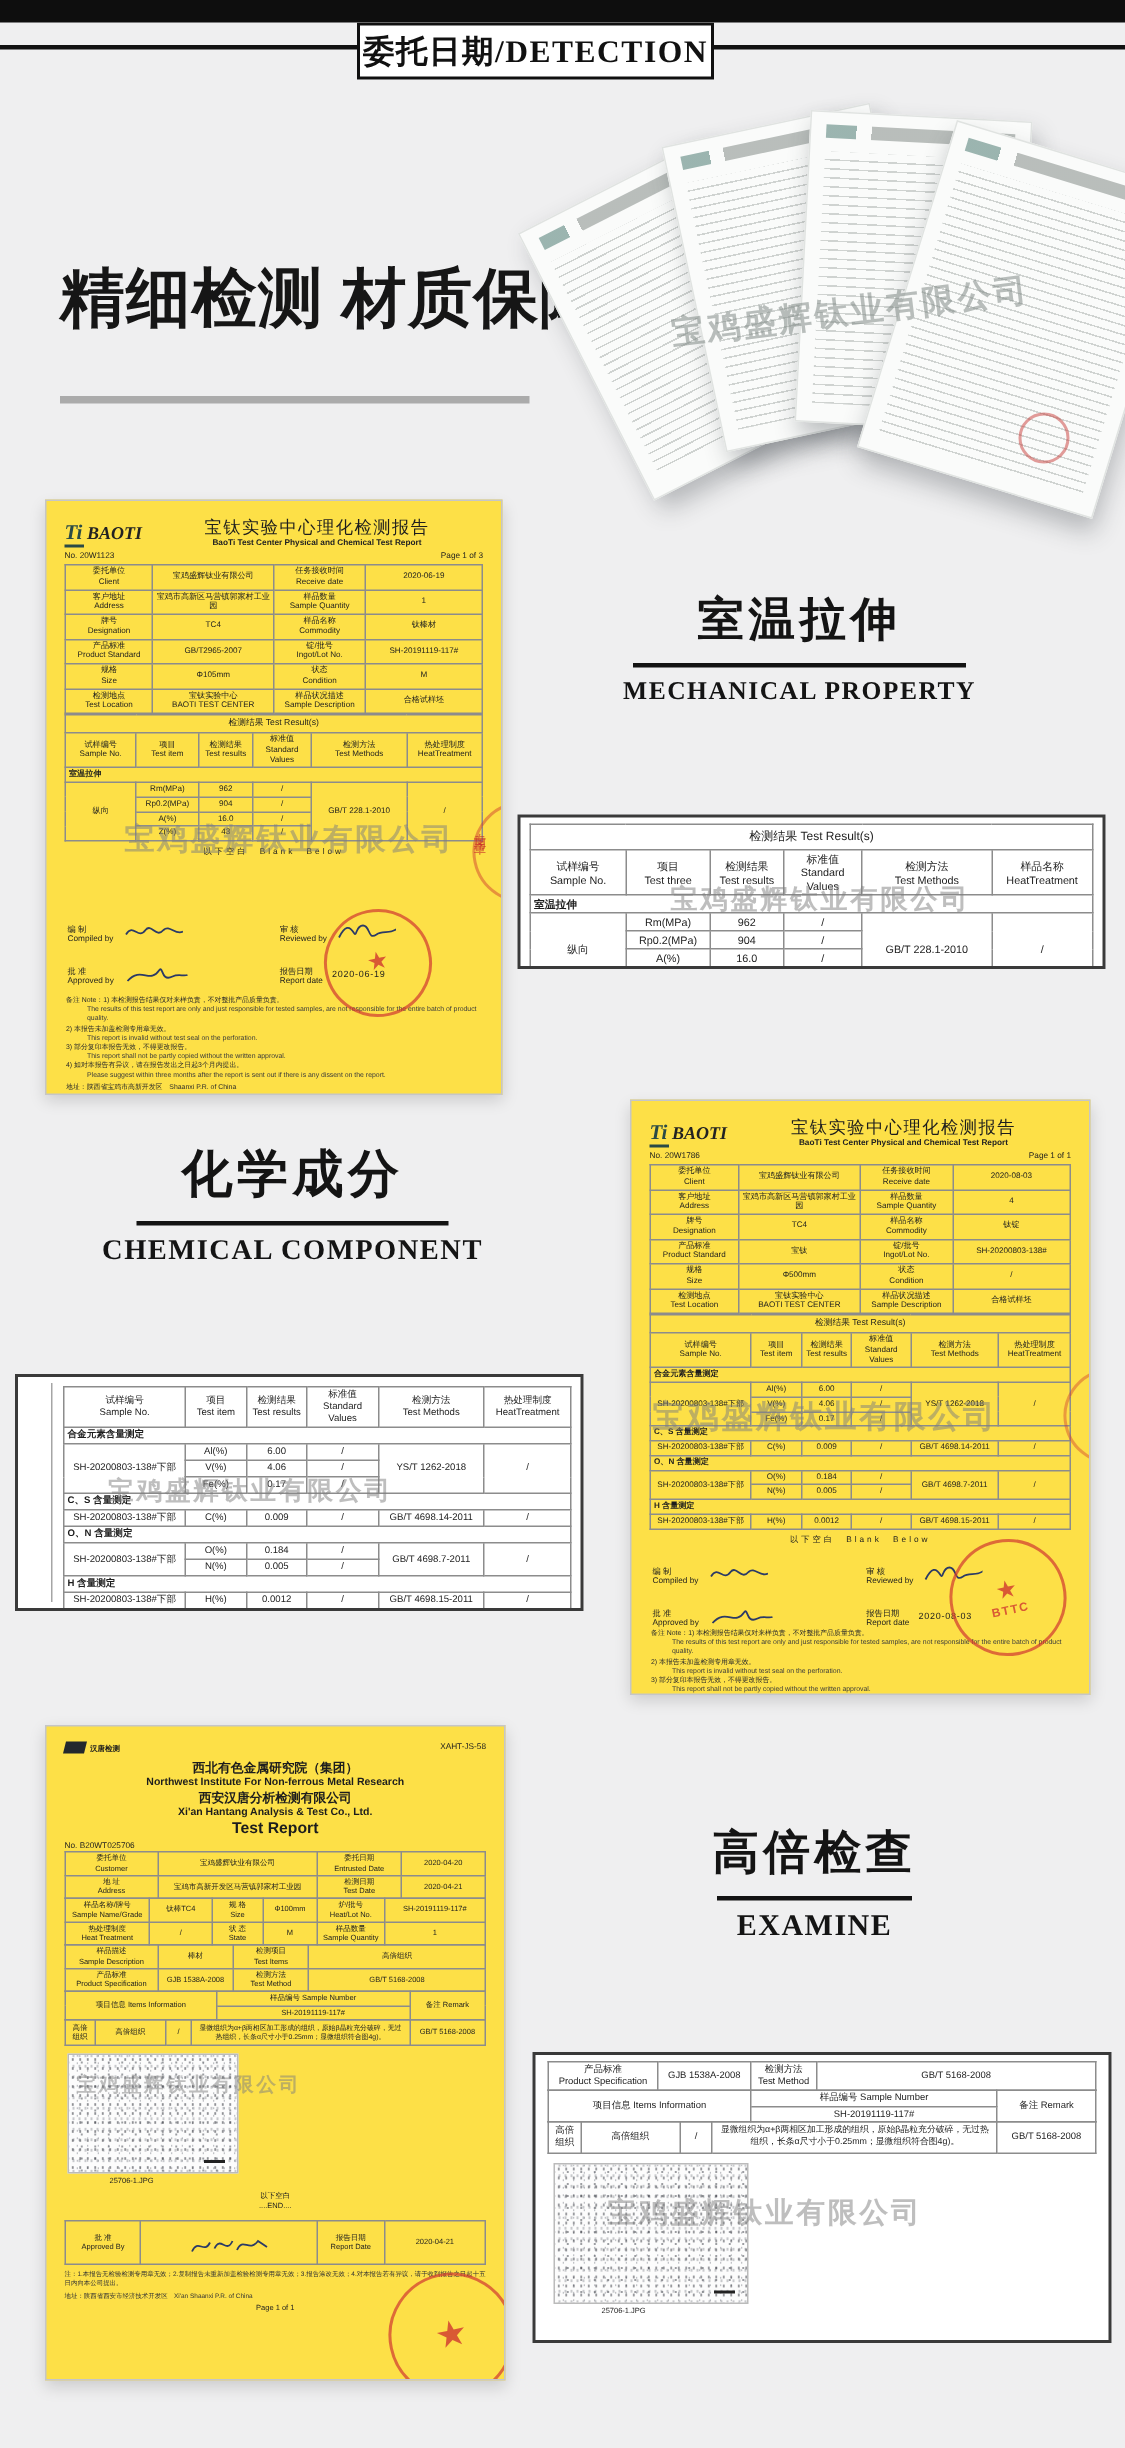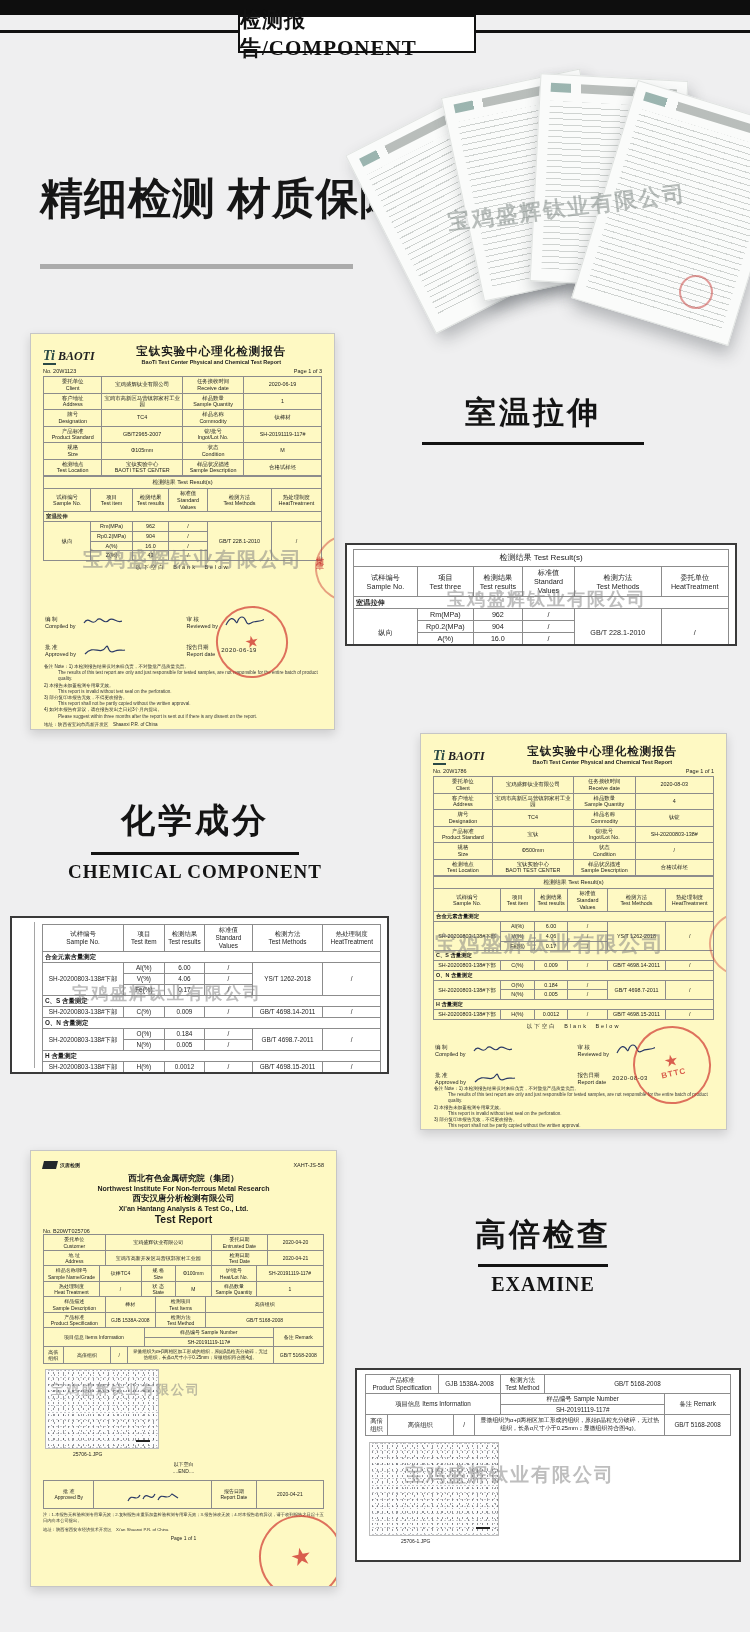--- a/index.html
+++ b/index.html
@@ -28,32 +28,32 @@
     background:linear-gradient(90deg,rgba(40,95,85,.45) 0 16%,transparent 16% 24%,rgba(95,105,100,.42) 24% 100%);}
   .p1{left:0;top:58px;width:138px;height:198px;transform:rotate(-27deg);}
   .p2{left:78px;top:26px;width:140px;height:206px;transform:rotate(-12deg);}
   .p3{left:152px;top:22px;width:146px;height:206px;transform:rotate(3deg);}
   .p4{left:218px;top:44px;width:162px;height:226px;transform:rotate(17deg);}
   .papers-wm{position:absolute;left:64px;top:138px;font-weight:bold;font-size:22px;
     color:rgba(130,138,134,.55);letter-spacing:2px;transform:rotate(-7deg);white-space:nowrap;}
   .mini-seal{position:absolute;left:296px;top:220px;width:30px;height:30px;
     border:2px solid rgba(200,60,55,.5);border-radius:50%;}
   
-  .cert{position:absolute;background:#fef9c3;border:1px solid #c6c6c6;
+  .cert{position:absolute;background:#fde047;border:1px solid #c6c6c6;
     box-shadow:0 4px 10px rgba(0,0,0,.15);box-sizing:border-box;padding:10px 12px;
     overflow:hidden;color:#1d1d1d;}
   .cert1{left:30px;top:333px;width:305px;height:397px;}
   .cert2{left:420px;top:733px;width:307px;height:397px;}
   .cert3{left:30px;top:1150px;width:307px;height:437px;}
   .bhead{display:flex;gap:6px;align-items:flex-start;}
   .blogo{font-family:"Liberation Serif",serif;font-style:italic;font-weight:bold;font-size:12px;
     color:#222;white-space:nowrap;margin-top:4px;}
   .bmark{font-size:14px;border-bottom:2px solid #2a4a46;padding-right:1px;margin-right:2px;color:#2a4a46;}
   .btitles{flex:1;text-align:center;}
-  .btc{font-family:"Liberation Serif",serif;font-weight:bold;font-size:11.5px;letter-spacing:1px;}
+  .btc{font-family:"Liberation Serif",serif;font-weight:normal;font-size:11.5px;letter-spacing:1px;}
   .bte{font-size:5.5px;font-weight:bold;color:#222;}
   .noline{display:flex;justify-content:space-between;font-size:5.5px;margin:3px 0 2px;}
   table{border-collapse:collapse;width:100%;table-layout:fixed;}
   .itable td,.rtable td,.xtable td{border:1px solid #8c8c8c;text-align:center;vertical-align:middle;
     padding:1px 2px;white-space:pre-line;line-height:1.25;overflow:hidden;}
   .itable{font-size:5.4px;} .rtable{font-size:5.4px;}
   .rh td{font-size:5.8px;padding:2px;}
   .grp td{text-align:left;font-weight:bold;}
   .rtable.big{font-size:7.2px;} .rtable.big .rh td{font-size:8px;padding:3px;}
   .rtable.chemz{font-size:6.4px;}
@@ -82,21 +82,21 @@
   .chembox .edge{position:absolute;left:22px;top:4px;bottom:4px;width:1px;background:#a5a5a5;}
   .exambox{left:355px;top:1368px;width:386px;height:194px;padding:5px 8px;}
   .xtable{font-size:6.3px;margin-top:-1px;}
   .xtable .desc{font-size:5.9px;line-height:1.3;padding:2px 3px;}
   
   .sec{position:absolute;text-align:center;color:#141414;}
   .sec .cn{font-family:"Liberation Serif",serif;font-weight:bold;font-size:31px;letter-spacing:3px;}
   .sec .ln{height:3px;background:#131313;margin:8px auto 6px;}
   .sec .en{font-family:"Liberation Serif",serif;font-weight:bold;font-size:17px;letter-spacing:1px;}
   .mech-sec{left:400px;top:392px;width:266px;} .mech-sec .ln{width:222px;}
-  .chem-sec{left:62px;top:798px;width:266px;} .chem-sec .cn{font-size:34px;}
+  .chem-sec{left:62px;top:760px;width:266px;} .chem-sec .cn{font-size:34px;}
   .chem-sec .ln{width:208px;} .chem-sec .en{font-size:19px;}
   .exam-sec{left:414px;top:1214px;width:258px;} .exam-sec .ln{width:130px;} .exam-sec .en{font-size:20px;}
   
   .micro{background-color:#fcfcfc;position:relative;border:1px solid #bbb;
     background-image:
       radial-gradient(rgba(55,58,66,.55) .6px,transparent .8px),
       radial-gradient(rgba(90,95,105,.5) .5px,transparent .7px),
       radial-gradient(rgba(40,44,52,.45) .7px,transparent .9px),
       radial-gradient(rgba(120,124,132,.4) .5px,transparent .7px);
     background-size:5px 6px,7px 5px,9px 8px,4px 7px;
@@ -125,21 +125,21 @@
 </style>
 </head>
 <body>
 
 <div class="page">
 
   <div class="topbar"></div>
   <div class="hline hl-l"></div>
   <div class="hline hl-r"></div>
   <div class="header-box">
-    <span>检测报告/COMPONENT</span>
+    <span>委托日期/DETECTION</span>
   </div>
 
   <div class="hero-title">精细检测 材质保障</div>
   <div class="hero-bar"></div>
 
   <div class="papers">
     <div class="paper p1">
         <div class="ph"></div>
         <div class="pc"></div>
       </div>
@@ -320,20 +320,21 @@
     <div class="seal" style="left:185px;top:272px;width:68px;height:68px;">
         <span class="star">★</span>
       </div>
     <div class="seal" style="left:284px;top:200px;width:64px;height:64px;border-color:rgba(205,50,45,.45);"></div>
     <div class="vred" style="left:282px;top:215px;">专用章</div>
   </div>
 
   <div class="sec mech-sec">
     <div class="cn">室温拉伸</div>
     <div class="ln"></div>
+    <div class="en">MECHANICAL PROPERTY</div>
   </div>
 
   <div class="zbox mechbox">
     <table class="rtable big">
       <colgroup>
           <col style="width:17%">
           <col style="width:15%">
           <col style="width:13%">
           <col style="width:14%">
           <col style="width:23%">
@@ -347,21 +348,21 @@
         <td>试样编号
 Sample No.</td>
         <td>项目
 Test three</td>
         <td>检测结果
 Test results</td>
         <td>标准值
 Standard Values</td>
         <td>检测方法
 Test Methods</td>
-        <td>委托单位
+        <td>样品名称
 HeatTreatment</td>
       </tr>
       <tr class="grp">
             <td colspan="6">室温拉伸</td>
           </tr>
       <tr>
             <td rowspan="4">纵向</td>
             <td>Rm(MPa)</td>
             <td>962</td>
             <td>/</td>

